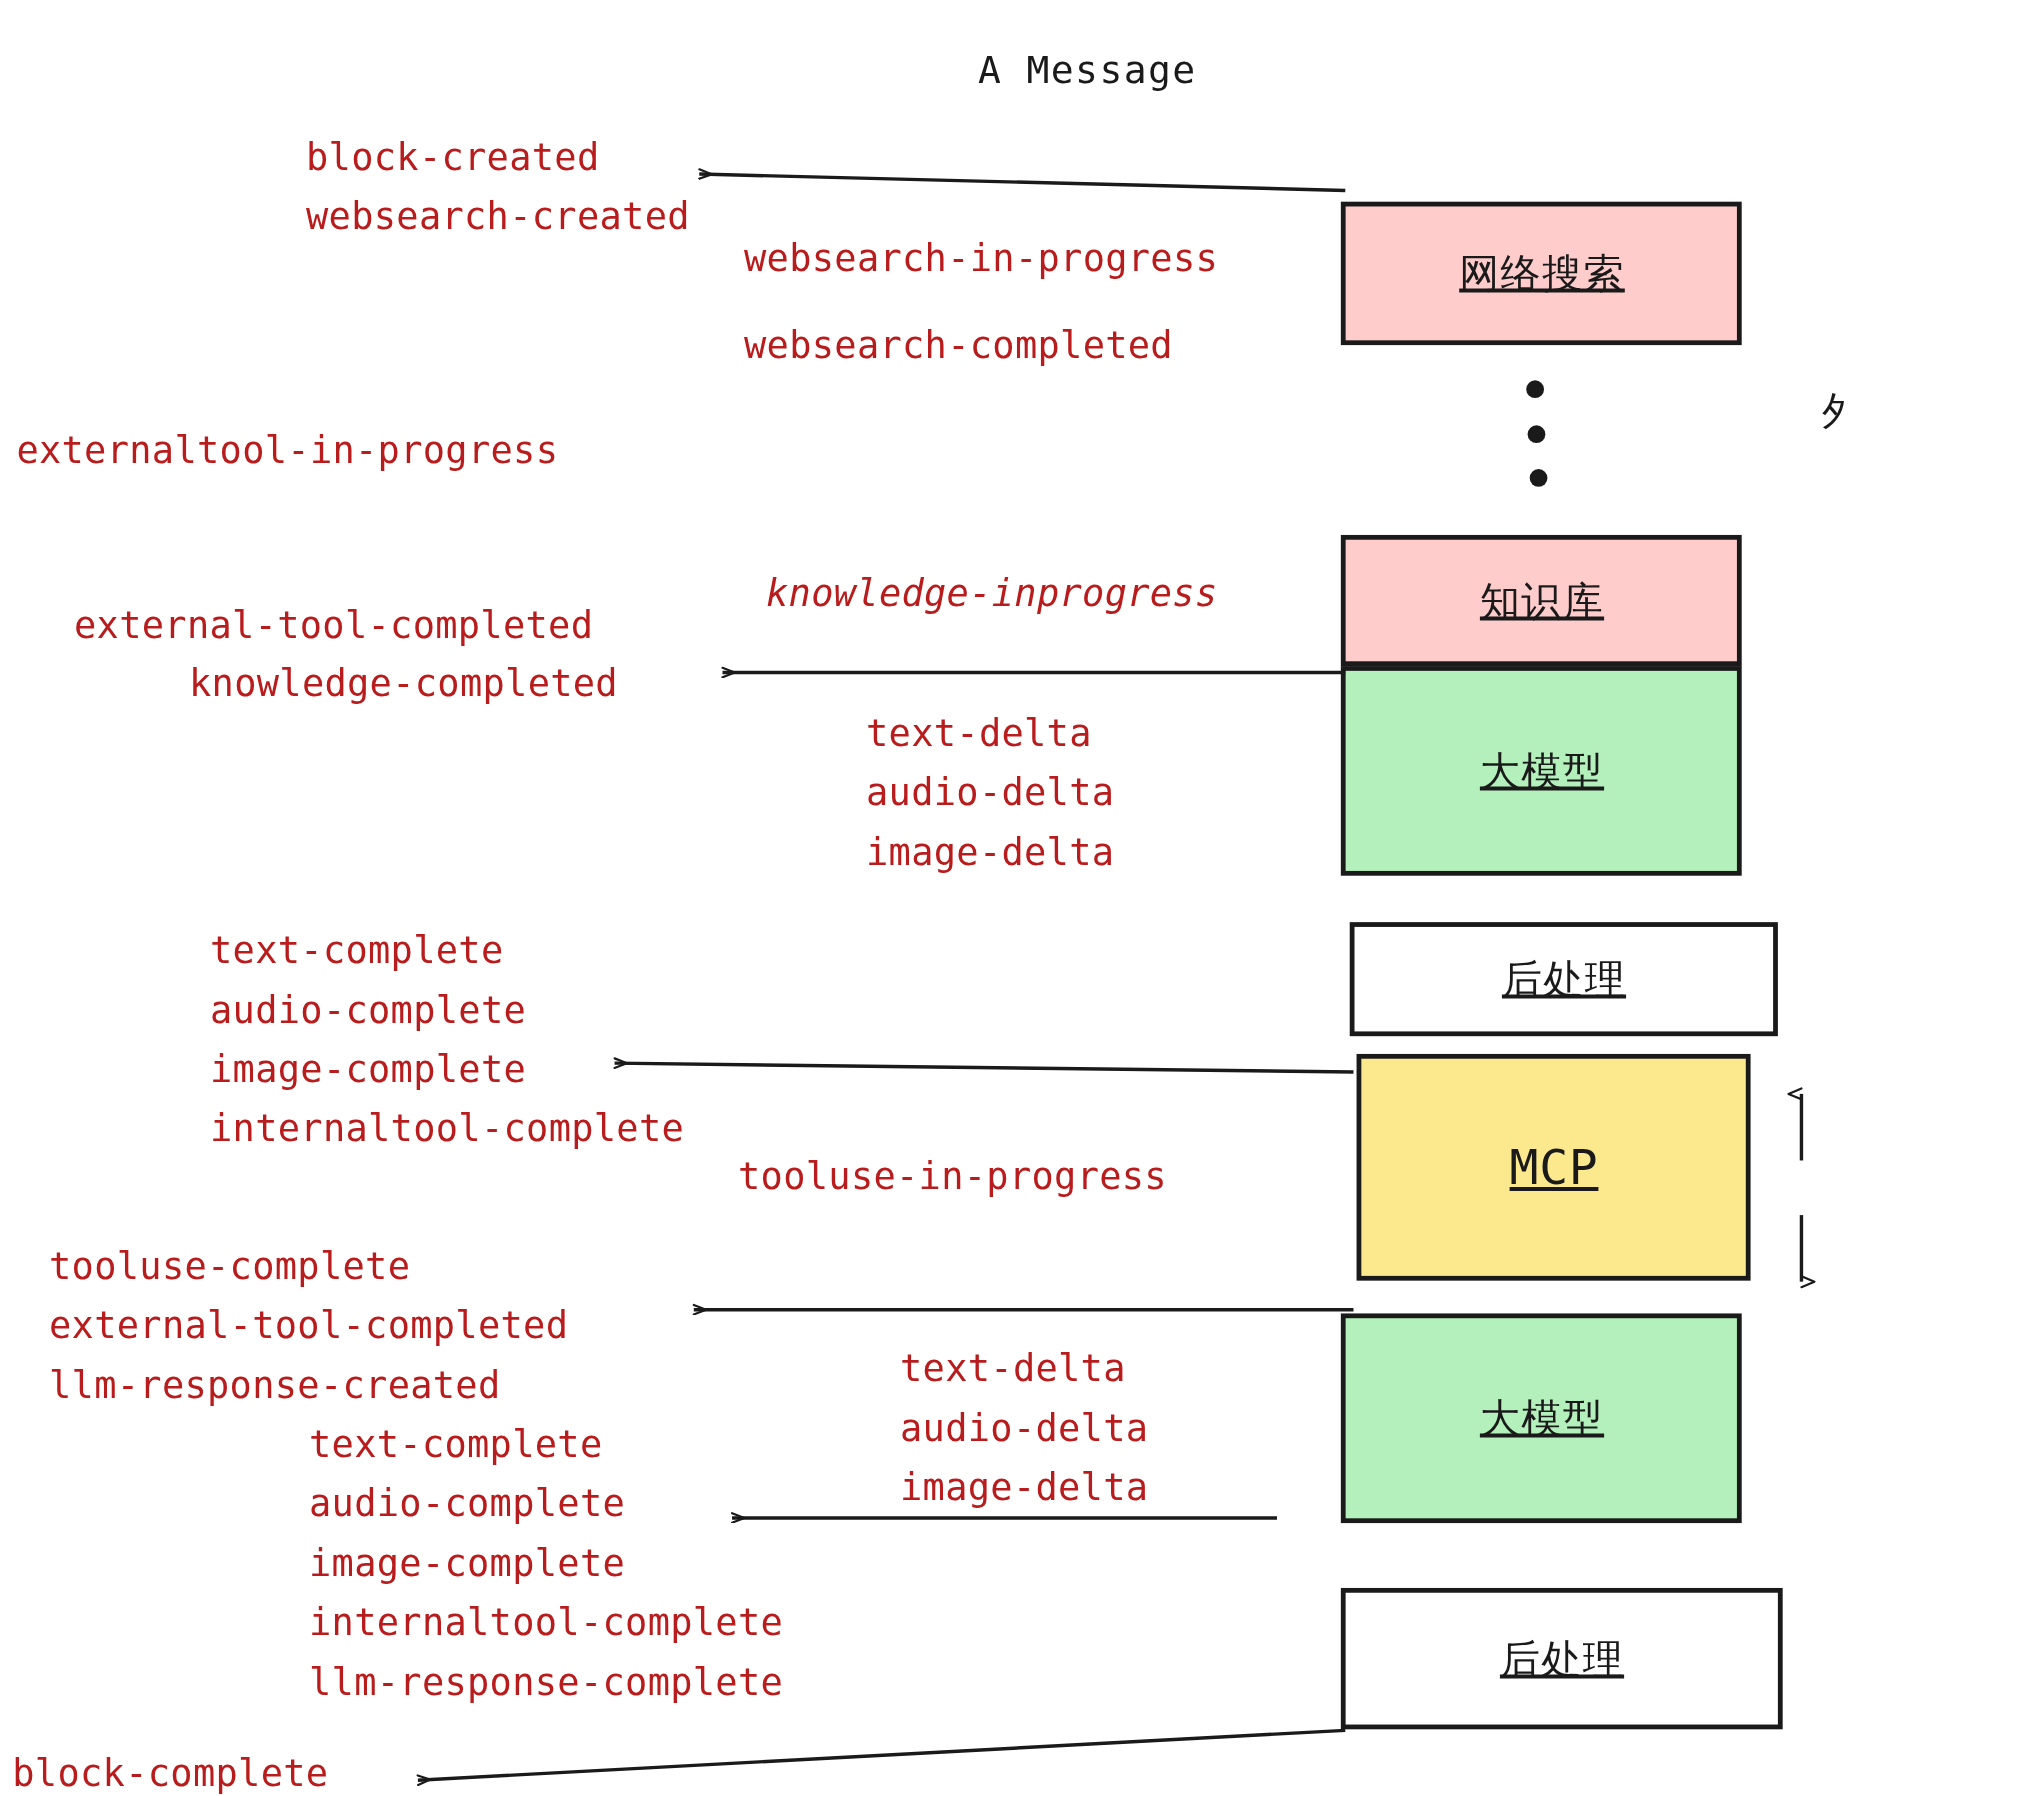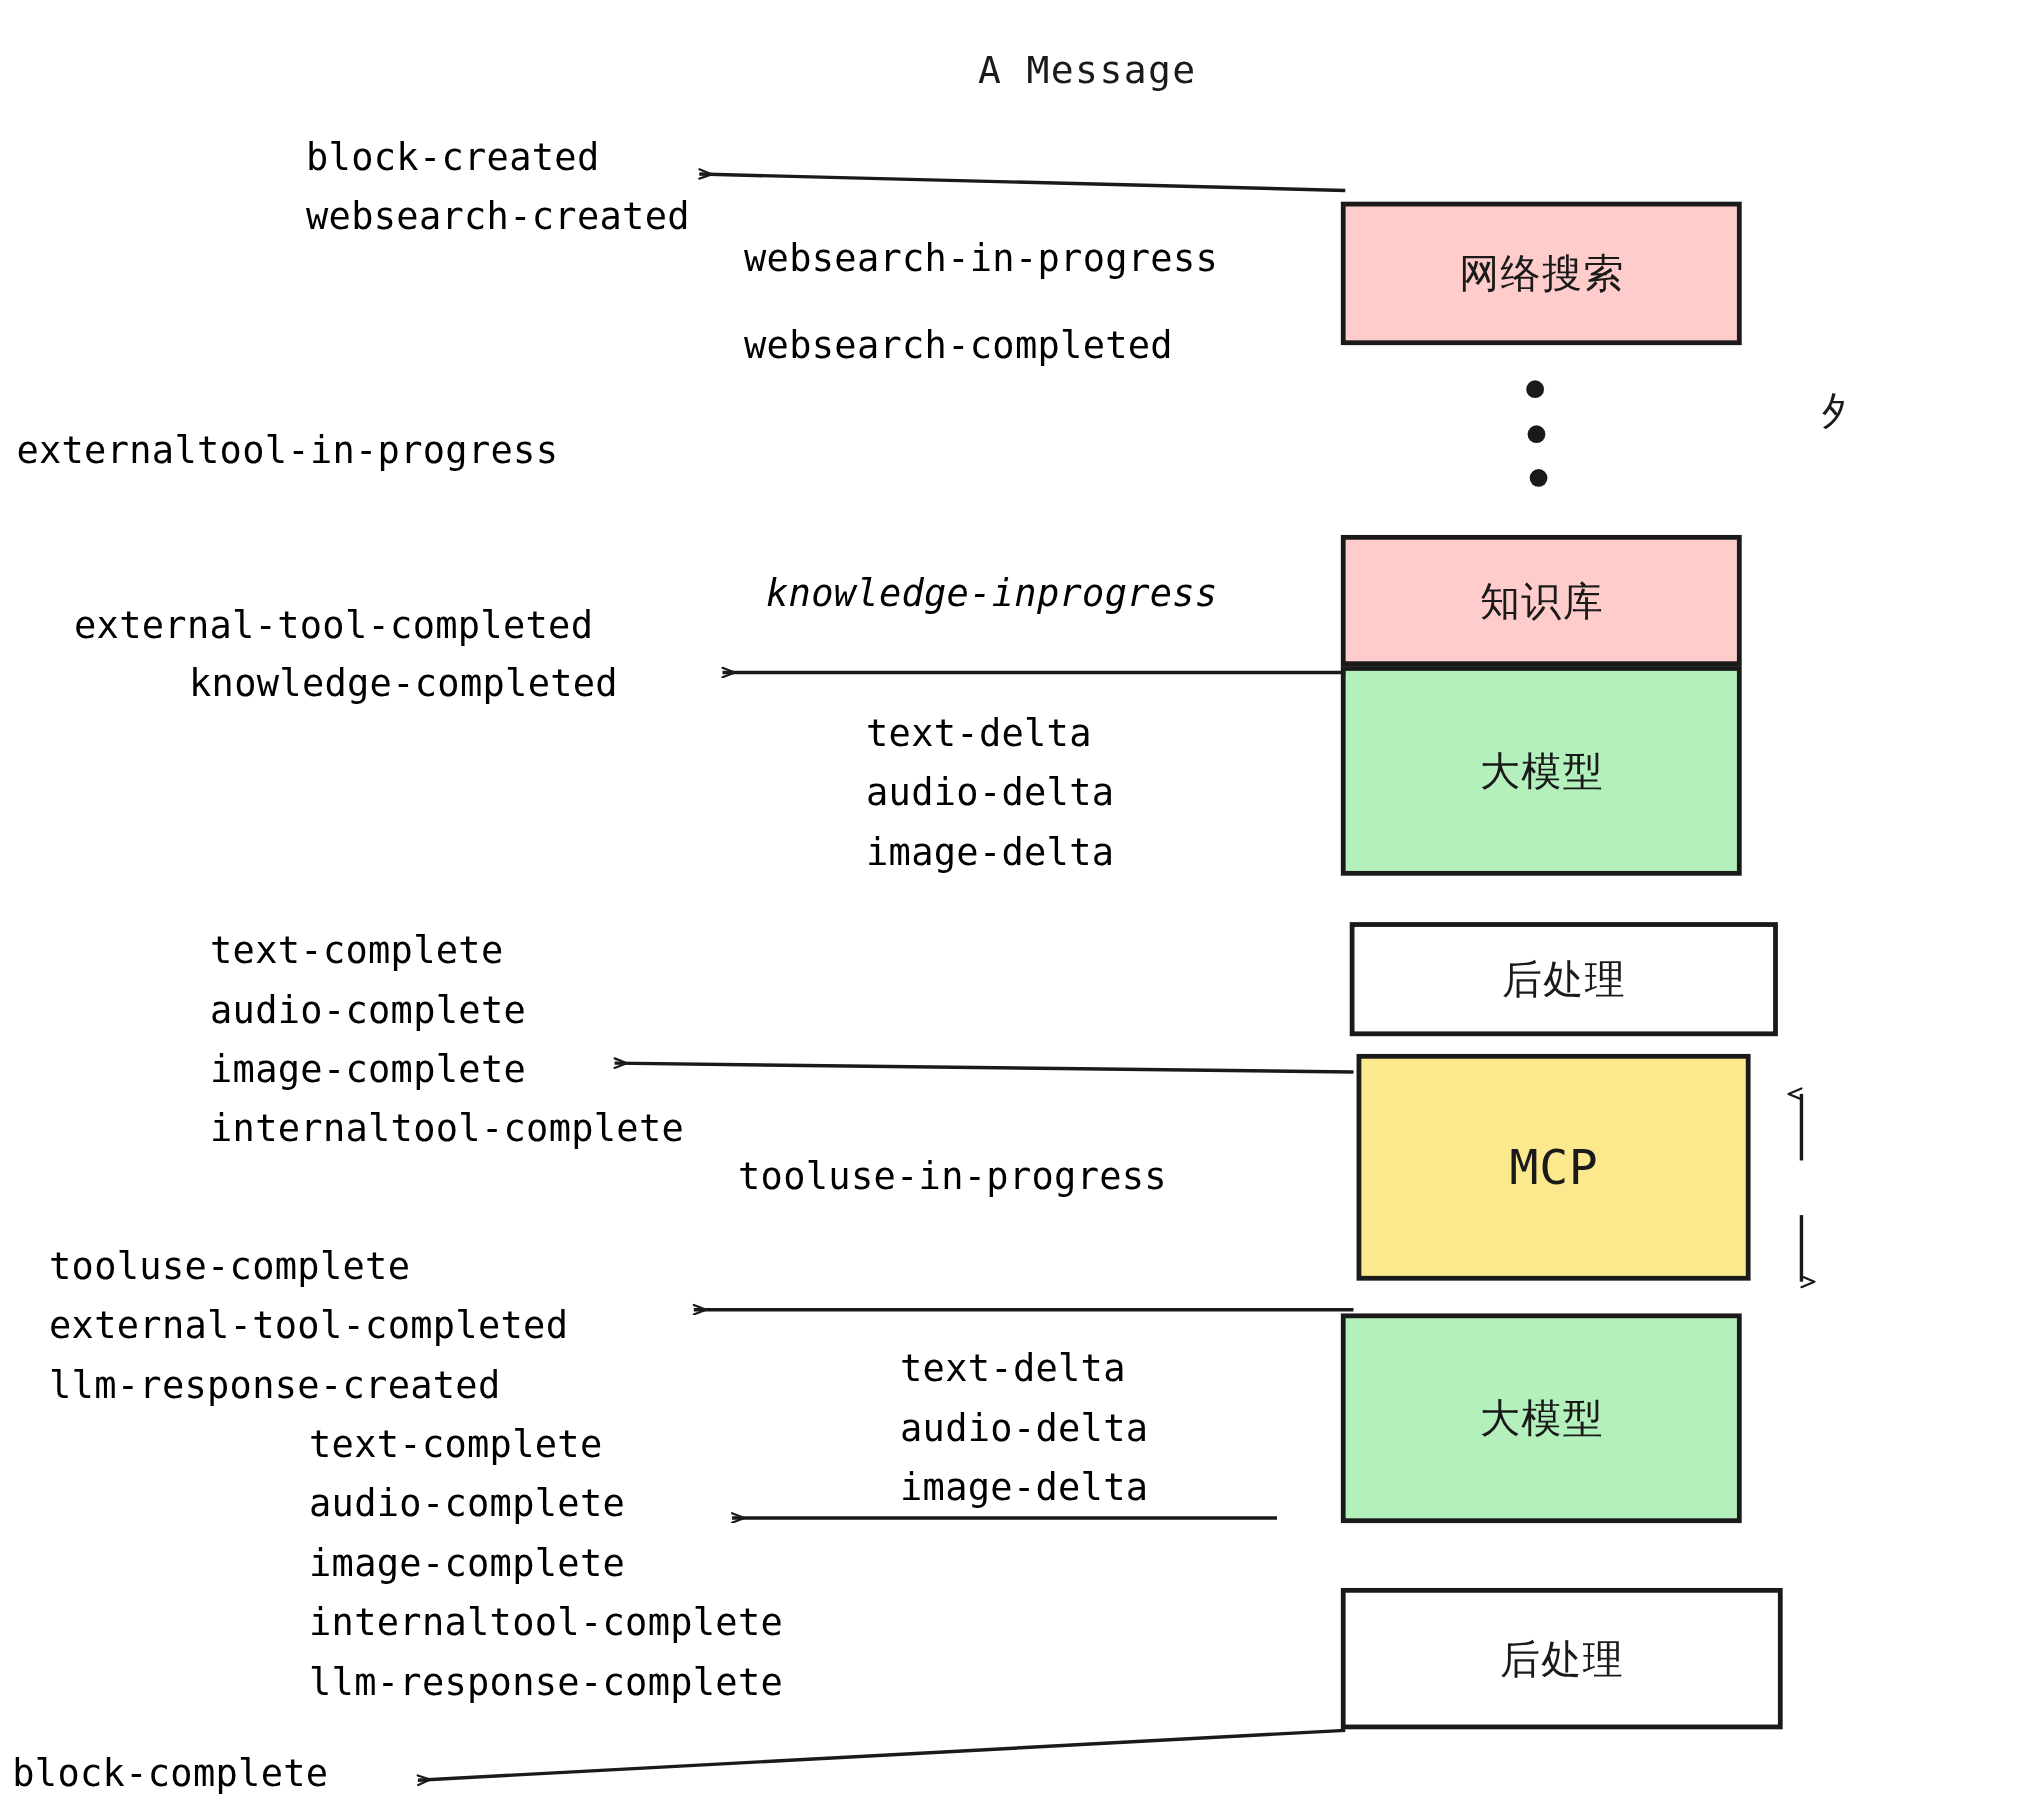--- a/index.html
+++ b/index.html
@@ -20,21 +20,21 @@
     position: absolute;
     left: 0;
     top: 0;
     width: 2035px;
     height: 1796px;
   }
   .evt {
     position: absolute;
     font-family: "DejaVu Sans Mono", monospace;
     font-size: 37px;
-    color: #000000;
+    color: #b91c1c;
     white-space: pre;
     letter-spacing: 0.3px;
     line-height: 1;
   }
   .title {
     position: absolute;
     font-family: "DejaVu Sans Mono", monospace;
     font-size: 38px;
     color: #1a1a1a;
     white-space: pre;
@@ -42,20 +42,21 @@
   }
   .boxlabel {
     position: absolute;
     font-family: "DejaVu Sans", sans-serif;
     font-size: 40px;
     color: #1a1a1a;
     white-space: pre;
     text-align: center;
     transform: translate(-50%, -50%);
     letter-spacing: 1.4px;
+    text-decoration: underline;
   }
   .boxlabel.mono {
     font-family: "DejaVu Sans Mono", monospace;
     font-size: 48px;
     letter-spacing: 0.7px;
   }
   .sidelabel {
     position: absolute;
     font-family: "DejaVu Sans", sans-serif;
     font-size: 40px;

